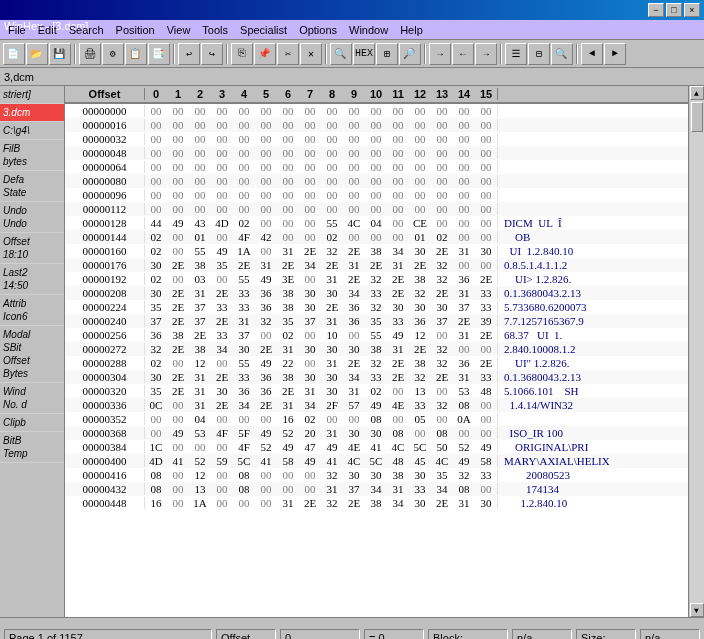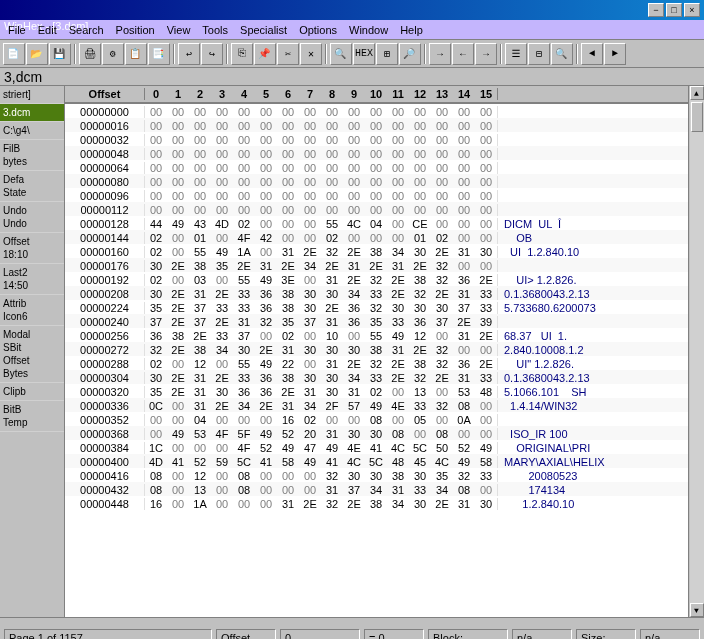--- a/index.html
+++ b/index.html
@@ -81,49 +81,50 @@
       border-right: 1px solid #fff;
       margin: 0 2px;
     }
 
     
     .address-bar {
       background: #c0c0c0;
       border-bottom: 1px solid #808080;
       padding: 2px 4px;
       font-family: Arial, sans-serif;
-      font-size: 14px;
+      font-size: 11px;
       height: 18px;
       display: flex;
-      align-items: center;
+      align-items: flex-end;
     }
 
     
     .main-area {
       display: flex;
       height: calc(639px - 20px - 20px - 28px - 18px - 22px);
     }
 
     
     .left-panel {
       width: 65px;
       background: #c0c0c0;
       border-right: 1px solid #808080;
       overflow: hidden;
       font-family: Arial, sans-serif;
       font-size: 10px;
+      font-style: italic;
     }
     .left-panel-item {
       padding: 2px 3px;
       border-bottom: 1px solid #d0d0d0;
       line-height: 1.3;
       font-size: 10px;
     }
     .left-panel-item.active {
-      background: #4d7c0f;
+      background: #ef4444;
       color: white;
     }
 
     
     .hex-view {
       flex: 1;
       overflow: hidden;
       background: white;
       display: flex;
       flex-direction: column;
@@ -165,24 +166,24 @@
     }
 
     
     .hex-body {
       flex: 1;
       overflow-y: scroll;
       background: white;
     }
     .hex-row {
       display: flex;
-      align-items: flex-end;
+      align-items: center;
       height: 14px;
       font-size: 11px;
-      font-family: Liberation Sans, sans-serif;
+      font-family: Liberation Serif, serif;
     }
     .hex-row:nth-child(even) { background: #f8f8f8; }
     .row-offset {
       width: 80px;
       text-align: center;
       flex-shrink: 0;
       border-right: 1px solid #e0e0e0;
       color: #000;
       font-size: 11px;
     }
@@ -346,20 +347,21 @@
     <div class="left-panel-item">striert]</div>
     <div class="left-panel-item active">3.dcm</div>
     <div class="left-panel-item">C:\g4\</div>
     <div class="left-panel-item">FilB<br>bytes</div>
     <div class="left-panel-item">Defa<br>State</div>
     <div class="left-panel-item">Undo<br>Undo</div>
     <div class="left-panel-item">Offset<br>18:10</div>
     <div class="left-panel-item">Last2<br>14:50</div>
     <div class="left-panel-item">Attrib<br>Icon6</div>
     <div class="left-panel-item">Modal<br>SBit<br>Offset<br>Bytes</div>
+    <div class="left-panel-item">Wind<br>No. d</div>
     <div class="left-panel-item">Clipb</div>
     <div class="left-panel-item">BitB<br>Temp</div>
   </div>
 
   <div class="hex-view">
 
     <div class="hex-header">
       <div class="col-offset">Offset</div>
       <div class="col-hex-headers">
         <span class="col-hex-head">0</span>
@@ -638,20 +640,21 @@
             <span class="hex-byte nonzero">34</span>
             <span class="hex-byte nonzero">2E</span>
             <span class="hex-byte nonzero">31</span>
             <span class="hex-byte nonzero">2E</span>
             <span class="hex-byte nonzero">31</span>
             <span class="hex-byte nonzero">2E</span>
             <span class="hex-byte nonzero">32</span>
             <span class="hex-byte zero">00</span>
             <span class="hex-byte zero">00</span>
           </div>
+          <span class="row-ascii">0.8.5.1.4.1.1.2 </span>
         </div>
         <div class="hex-row">
           <span class="row-offset">00000192</span>
           <div class="row-hex">
             <span class="hex-byte nonzero">02</span>
             <span class="hex-byte zero">00</span>
             <span class="hex-byte nonzero">03</span>
             <span class="hex-byte zero">00</span>
             <span class="hex-byte nonzero">55</span>
             <span class="hex-byte nonzero">49</span>
@@ -725,20 +728,21 @@
             <span class="hex-byte nonzero">37</span>
             <span class="hex-byte nonzero">31</span>
             <span class="hex-byte nonzero">36</span>
             <span class="hex-byte nonzero">35</span>
             <span class="hex-byte nonzero">33</span>
             <span class="hex-byte nonzero">36</span>
             <span class="hex-byte nonzero">37</span>
             <span class="hex-byte nonzero">2E</span>
             <span class="hex-byte nonzero">39</span>
           </div>
+          <span class="row-ascii">7.7.1257165367.9</span>
         </div>
         <div class="hex-row">
           <span class="row-offset">00000256</span>
           <div class="row-hex">
             <span class="hex-byte nonzero">36</span>
             <span class="hex-byte nonzero">38</span>
             <span class="hex-byte nonzero">2E</span>
             <span class="hex-byte nonzero">33</span>
             <span class="hex-byte nonzero">37</span>
             <span class="hex-byte zero">00</span>

